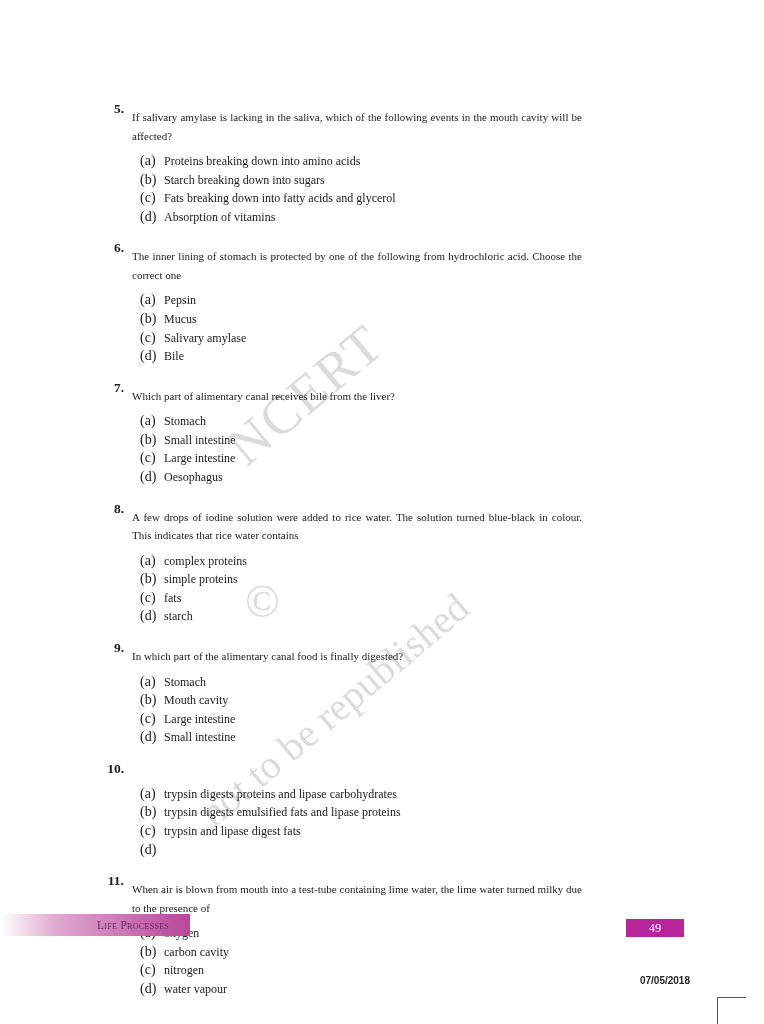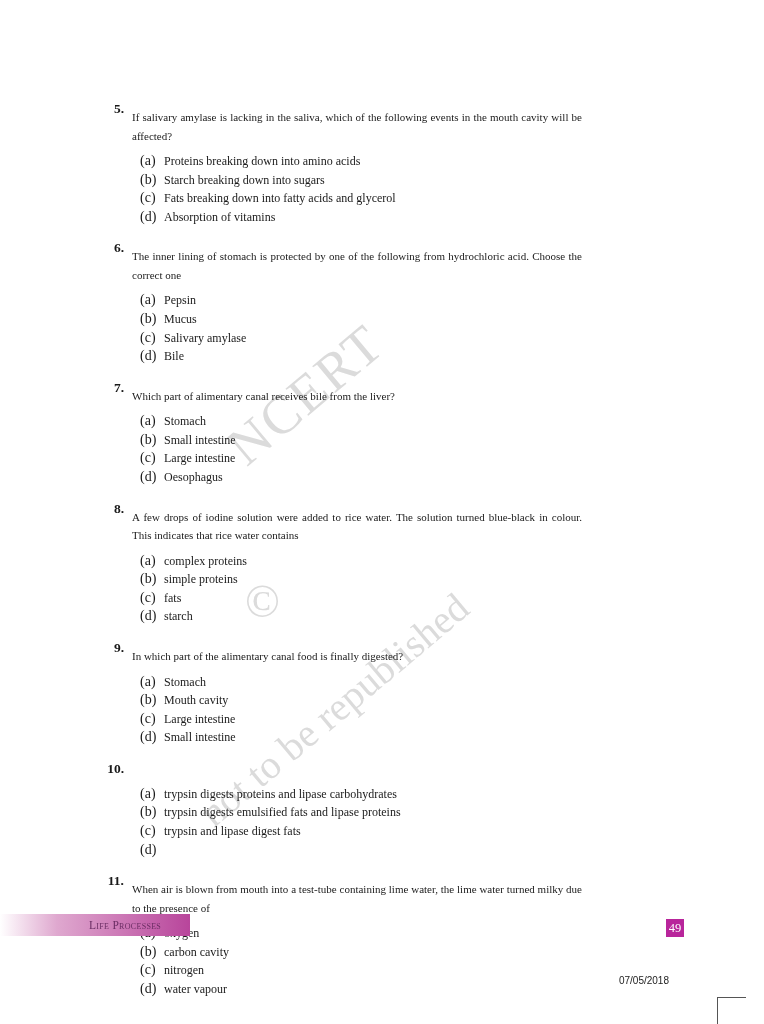--- a/index.html
+++ b/index.html
@@ -118,52 +118,53 @@
     position: absolute;
     left: 0;
     bottom: 88px;
     width: 190px;
     height: 22px;
     background: linear-gradient(to right, #ffffff 0%, #dfa8cf 30%, #b8459b 100%);
     z-index: 3;
   }
   .footer-title {
     position: absolute;
-    left: 89px;
+    left: 97px;
     bottom: 93px;
     font-family: "Liberation Serif", serif;
     font-size: 11.5px;
     font-variant: small-caps;
     letter-spacing: 0.3px;
     color: #6a2d63;
     z-index: 4;
   }
   .page-num-box {
     position: absolute;
     right: 80px;
     bottom: 87px;
-    width: 18px;
+    width: 58px;
     height: 18px;
     background: #b8259b;
     color: #ffffff;
     font-family: "Liberation Serif", serif;
     font-size: 12.5px;
     display: flex;
     align-items: center;
     justify-content: center;
     z-index: 4;
   }
   .date-stamp {
     position: absolute;
-    right: 95px;
+    right: 74px;
     bottom: 38px;
     font-family: "Liberation Sans", sans-serif;
     font-size: 10px;
     color: #222222;
     z-index: 4;
+    font-weight: bold;
   }
   .corner-mark {
     position: absolute;
     right: 18px;
     bottom: 0px;
     width: 28px;
     height: 26px;
     border-left: 1px solid #555;
     border-top: 1px solid #555;
     z-index: 4;

